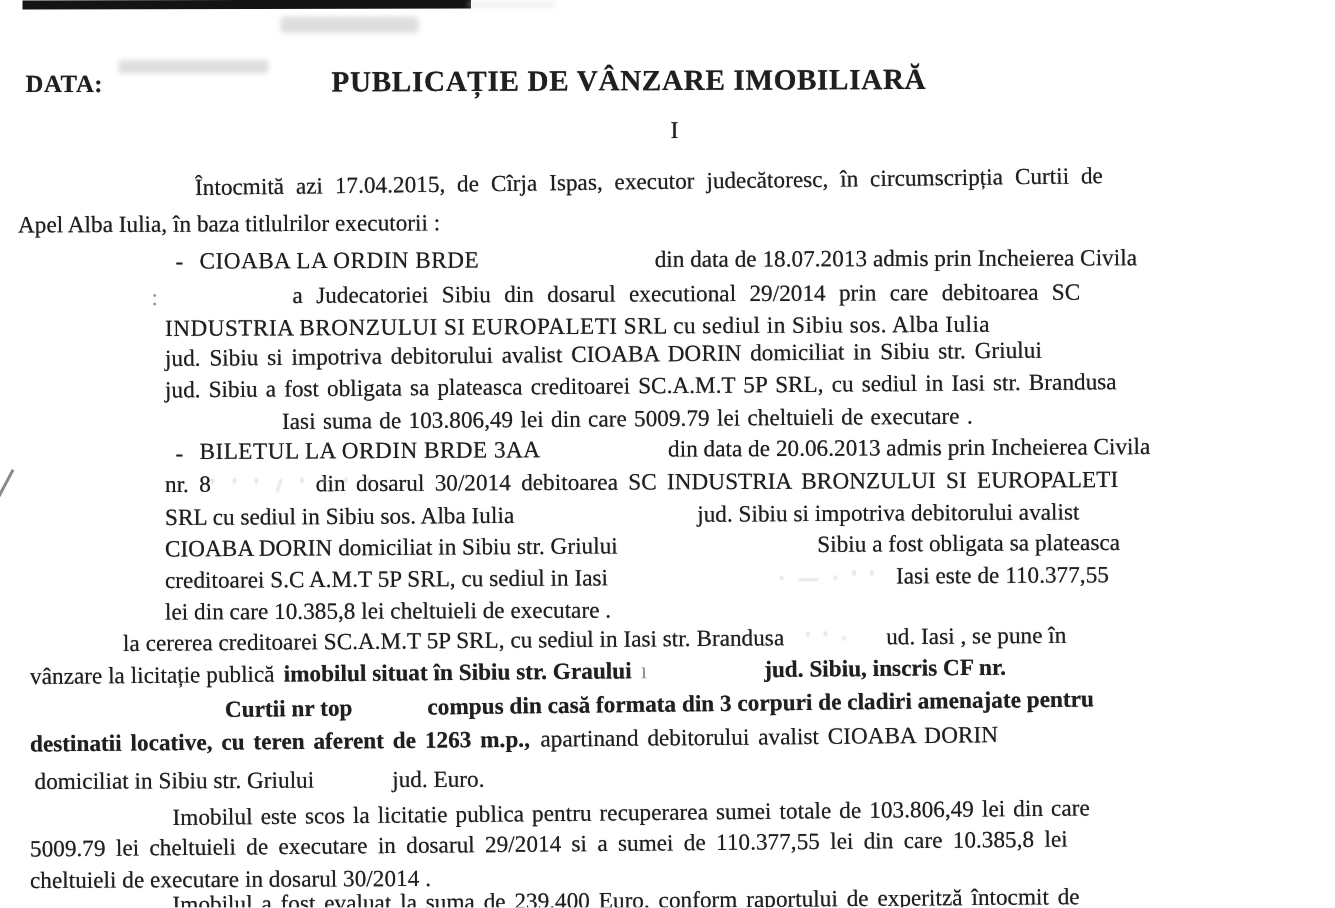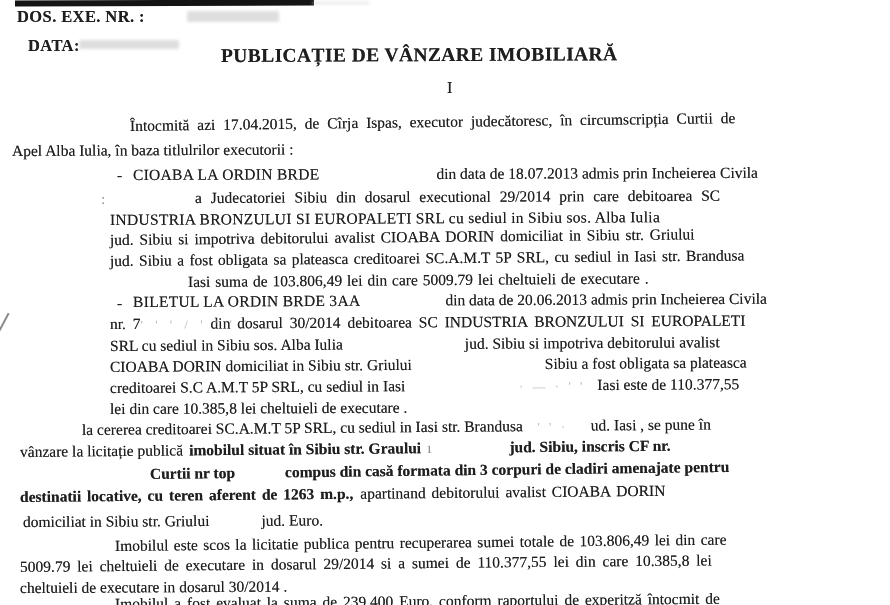--- a/index.html
+++ b/index.html
@@ -30,23 +30,22 @@
   .penmark{position:absolute;width:2px;background:#8a8a8a;filter:blur(0.5px);transform:rotate(28deg);}
 </style>
 </head>
 <body>
 
 <div class="page">
 
   <div class="redaction-bar" style="left:15px;top:0;width:299px;height:6px;transform:rotate(-0.15deg);"></div>
   <div class="blob" style="left:312px;top:1px;width:58px;height:4px;opacity:0.4;"></div>
 
-  <div class="line hdr" style="left:17px;top:7px;"><span>DOS. EXE. NR. :</span></div>
   <div class="blob" style="left:187px;top:11px;width:92px;height:11px;"></div>
-  <div class="line hdr" style="left:17px;top:36px;margin-left:11px;"><span>DATA:</span></div>
+  <div class="line hdr" style="left:17px;top:46px;"><span>DATA:</span></div>
   <div class="blob" style="left:79px;top:40px;width:100px;height:9px;"></div>
 
   <div class="line title" style="left:221px;top:46px;transform:rotate(-0.25deg);"><span>PUBLICAȚIE DE VÂNZARE IMOBILIARĂ</span></div>
   <div class="line" style="left:447px;top:78px;font-size:16px;"><span>I</span></div>
 
   <div class="line" style="left:130px;top:116px;transform:rotate(-0.75deg);word-spacing:4px;"><span>Întocmită azi 17.04.2015, de Cîrja Ispas, executor judecătoresc, în circumscripția Curtii de</span></div>
   <div class="line" style="left:12px;top:141px;transform:rotate(-0.3deg);"><span>Apel Alba Iulia, în baza titlulrilor executorii :</span></div>
 
   <div class="line" style="left:117px;top:165px;"><span>-</span></div>
   <div class="line" style="left:133px;top:165px;transform:rotate(-0.2deg);"><span class="caps">CIOABA LA ORDIN BRDE</span><span class="gap" style="width:117px;"></span><span>din data de 18.07.2013 admis prin Incheierea Civila</span></div>
@@ -54,21 +53,21 @@
   <div class="line" style="left:195px;top:188px;word-spacing:5px;transform:rotate(-0.25deg);"><span>a Judecatoriei Sibiu din dosarul executional 29/2014 prin care debitoarea SC</span></div>
   <div class="line" style="left:110px;top:210px;transform:rotate(-0.3deg);"><span class="caps">INDUSTRIA BRONZULUI SI EUROPALETI SRL cu sediul in Sibiu sos. Alba Iulia</span></div>
   <div class="line" style="left:110px;top:230px;word-spacing:2px;transform:rotate(-0.55deg);"><span>jud. Sibiu si impotriva debitorului avalist CIOABA DORIN domiciliat in Sibiu str. Griului</span></div>
   <div class="line" style="left:110px;top:251px;word-spacing:1.5px;transform:rotate(-0.5deg);"><span>jud. Sibiu a fost obligata sa plateasca creditoarei SC.A.M.T 5P SRL, cu sediul in Iasi str. Brandusa</span></div>
   <div class="line" style="left:188px;top:272px;word-spacing:1px;transform:rotate(-0.45deg);"><span>Iasi suma de 103.806,49 lei din care 5009.79 lei cheltuieli de executare .</span></div>
 
   <div class="penmark" style="left:3px;top:312px;height:20px;"></div>
 
   <div class="line" style="left:117px;top:293px;"><span>-</span></div>
   <div class="line" style="left:133px;top:292px;transform:rotate(-0.3deg);"><span class="caps">BILETUL LA ORDIN BRDE 3AA</span><span class="gap" style="width:85px;"></span><span>din data de 20.06.2013 admis prin Incheierea Civila</span></div>
-  <div class="line" style="left:110px;top:314px;word-spacing:3px;transform:rotate(-0.3deg);"><span>nr. 7</span><span class="smudge" style="display:inline-block;width:62px;">' ' ' / ' ' ' '</span><span class="gap" style="width:8px;"></span><span>din dosarul 30/2014 debitoarea SC INDUSTRIA BRONZULUI SI EUROPALETI</span></div>
+  <div class="line" style="left:110px;top:314px;word-spacing:3px;transform:rotate(-0.3deg);"><span>nr. 8</span><span class="smudge" style="display:inline-block;width:62px;">' ' ' / ' ' ' '</span><span class="gap" style="width:8px;"></span><span>din dosarul 30/2014 debitoarea SC INDUSTRIA BRONZULUI SI EUROPALETI</span></div>
   <div class="line" style="left:110px;top:336px;transform:rotate(-0.35deg);"><span>SRL cu sediul in Sibiu sos. Alba Iulia</span><span class="gap" style="width:122px;"></span><span>jud. Sibiu si impotriva debitorului avalist</span></div>
   <div class="line" style="left:110px;top:357px;transform:rotate(-0.4deg);"><span>CIOABA DORIN domiciliat in Sibiu str. Griului</span><span class="gap" style="width:133px;"></span><span>Sibiu a fost obligata sa plateasca</span></div>
   <div class="line" style="left:110px;top:378px;transform:rotate(-0.35deg);"><span>creditoarei S.C A.M.T 5P SRL, cu sediul in Iasi</span><span class="smudge" style="display:inline-block;width:180px;text-align:right;">· — · ' '</span><span class="gap" style="width:12px;"></span><span>Iasi este de 110.377,55</span></div>
   <div class="line" style="left:110px;top:399px;transform:rotate(-0.25deg);"><span>lei din care 10.385,8 lei cheltuieli de executare .</span></div>
 
   <div class="line" style="left:82px;top:420px;transform:rotate(-0.5deg);"><span>la cererea creditoarei SC.A.M.T 5P SRL, cu sediul in Iasi str. Brandusa</span><span class="smudge" style="display:inline-block;width:60px;text-align:center;">' ' ·</span><span class="gap" style="width:8px;"></span><span>ud. Iasi , se pune în</span></div>
   <div class="line" style="left:20px;top:442px;transform:rotate(-0.55deg);"><span>vânzare la licitație publică</span><span class="gap" style="width:6px;"></span><span class="b">imobilul situat în Sibiu str. Graului</span><span class="gap" style="width:6px;"></span><span class="faint">ı</span><span class="gap" style="width:78px;"></span><span class="b">jud. Sibiu, inscris CF nr.</span></div>
   <div class="line" style="left:150px;top:464px;transform:rotate(-0.7deg);"><span class="b">Curtii nr top</span><span class="gap" style="width:50px;"></span><span class="b">compus din casă  formata din 3 corpuri de cladiri amenajate pentru</span></div>
   <div class="line" style="left:20px;top:487px;word-spacing:2px;transform:rotate(-0.55deg);"><span class="b">destinatii locative, cu teren aferent de 1263 m.p.,</span><span class="gap" style="width:7px;"></span><span>apartinand debitorului avalist CIOABA DORIN</span></div>
   <div class="line" style="left:23px;top:512px;transform:rotate(-0.3deg);"><span>domiciliat in Sibiu str. Griului</span><span class="gap" style="width:52px;"></span><span>jud. Euro.</span></div>

